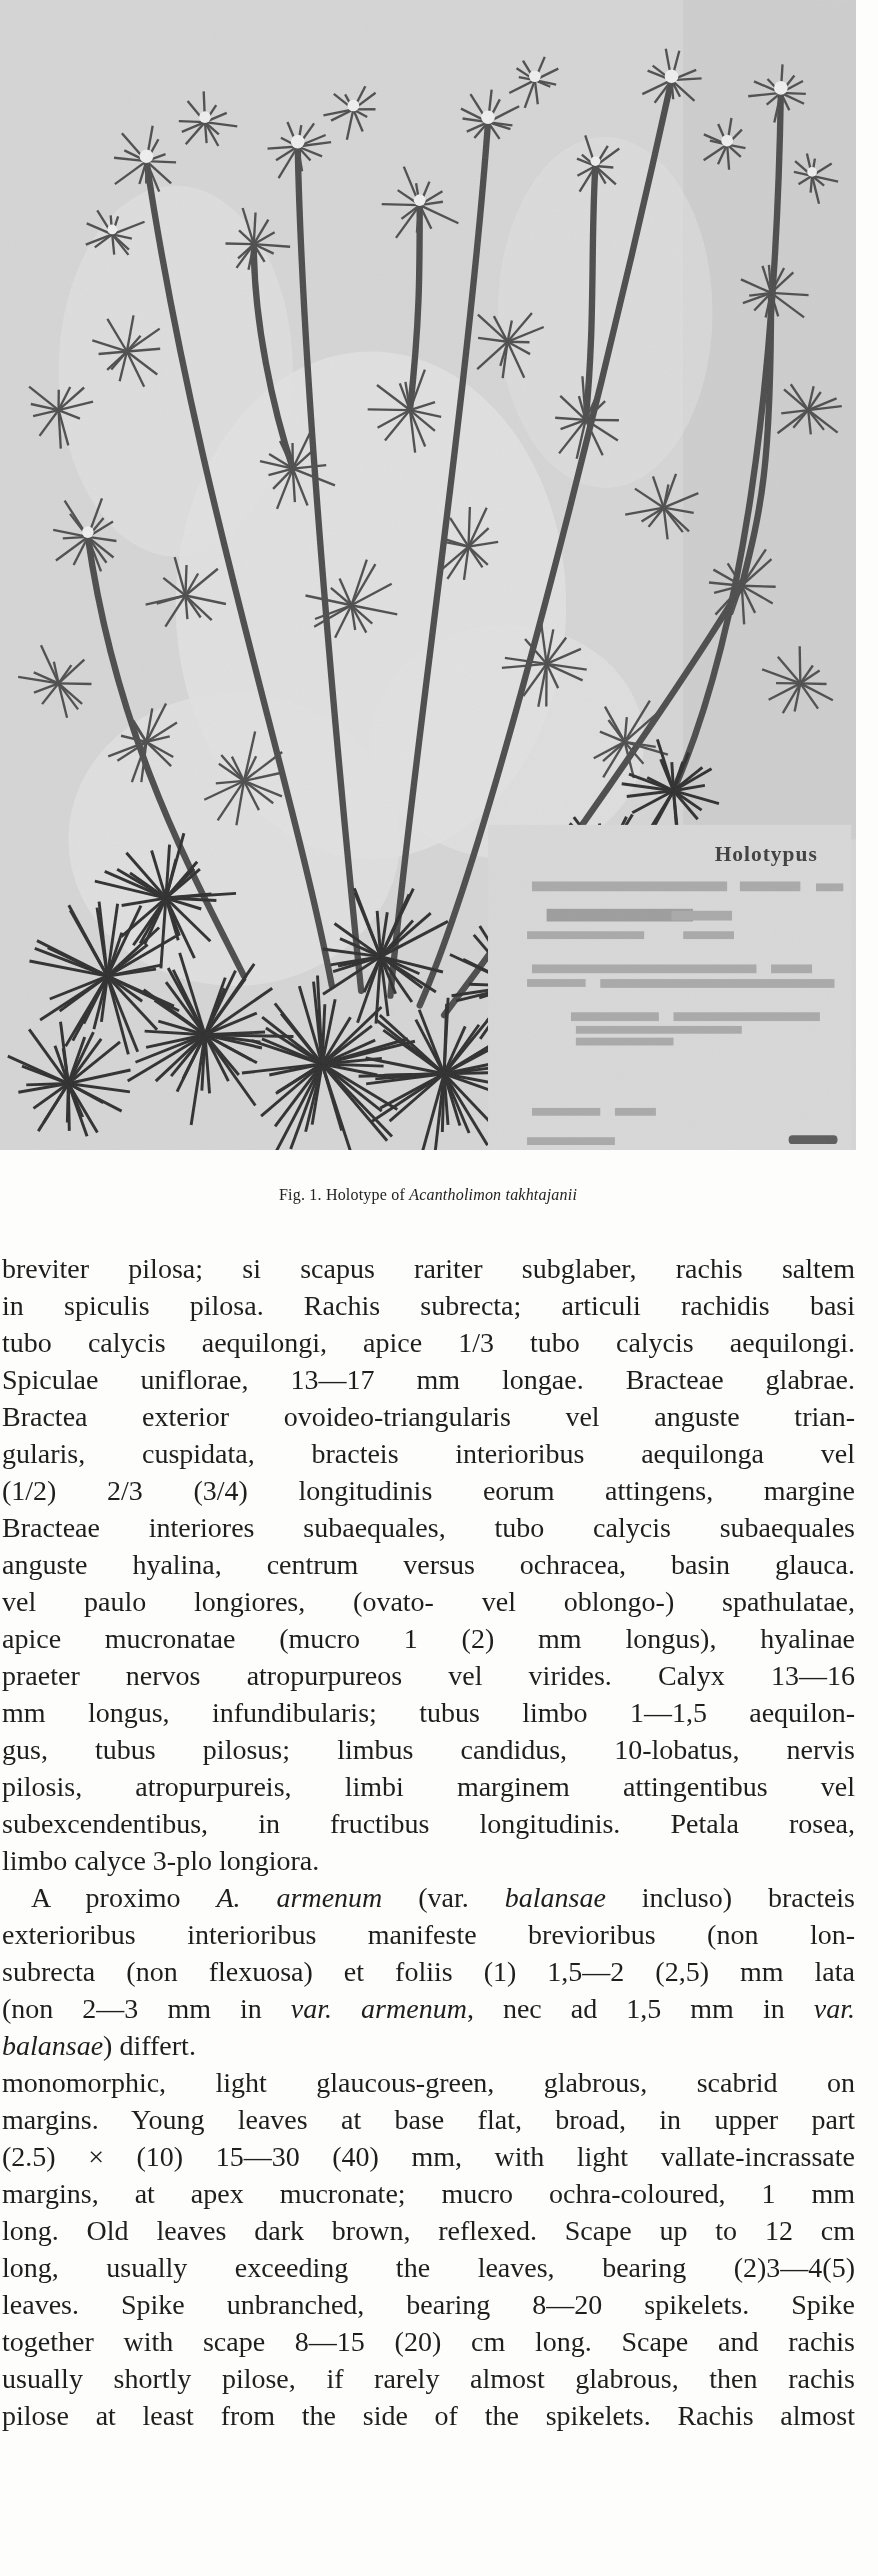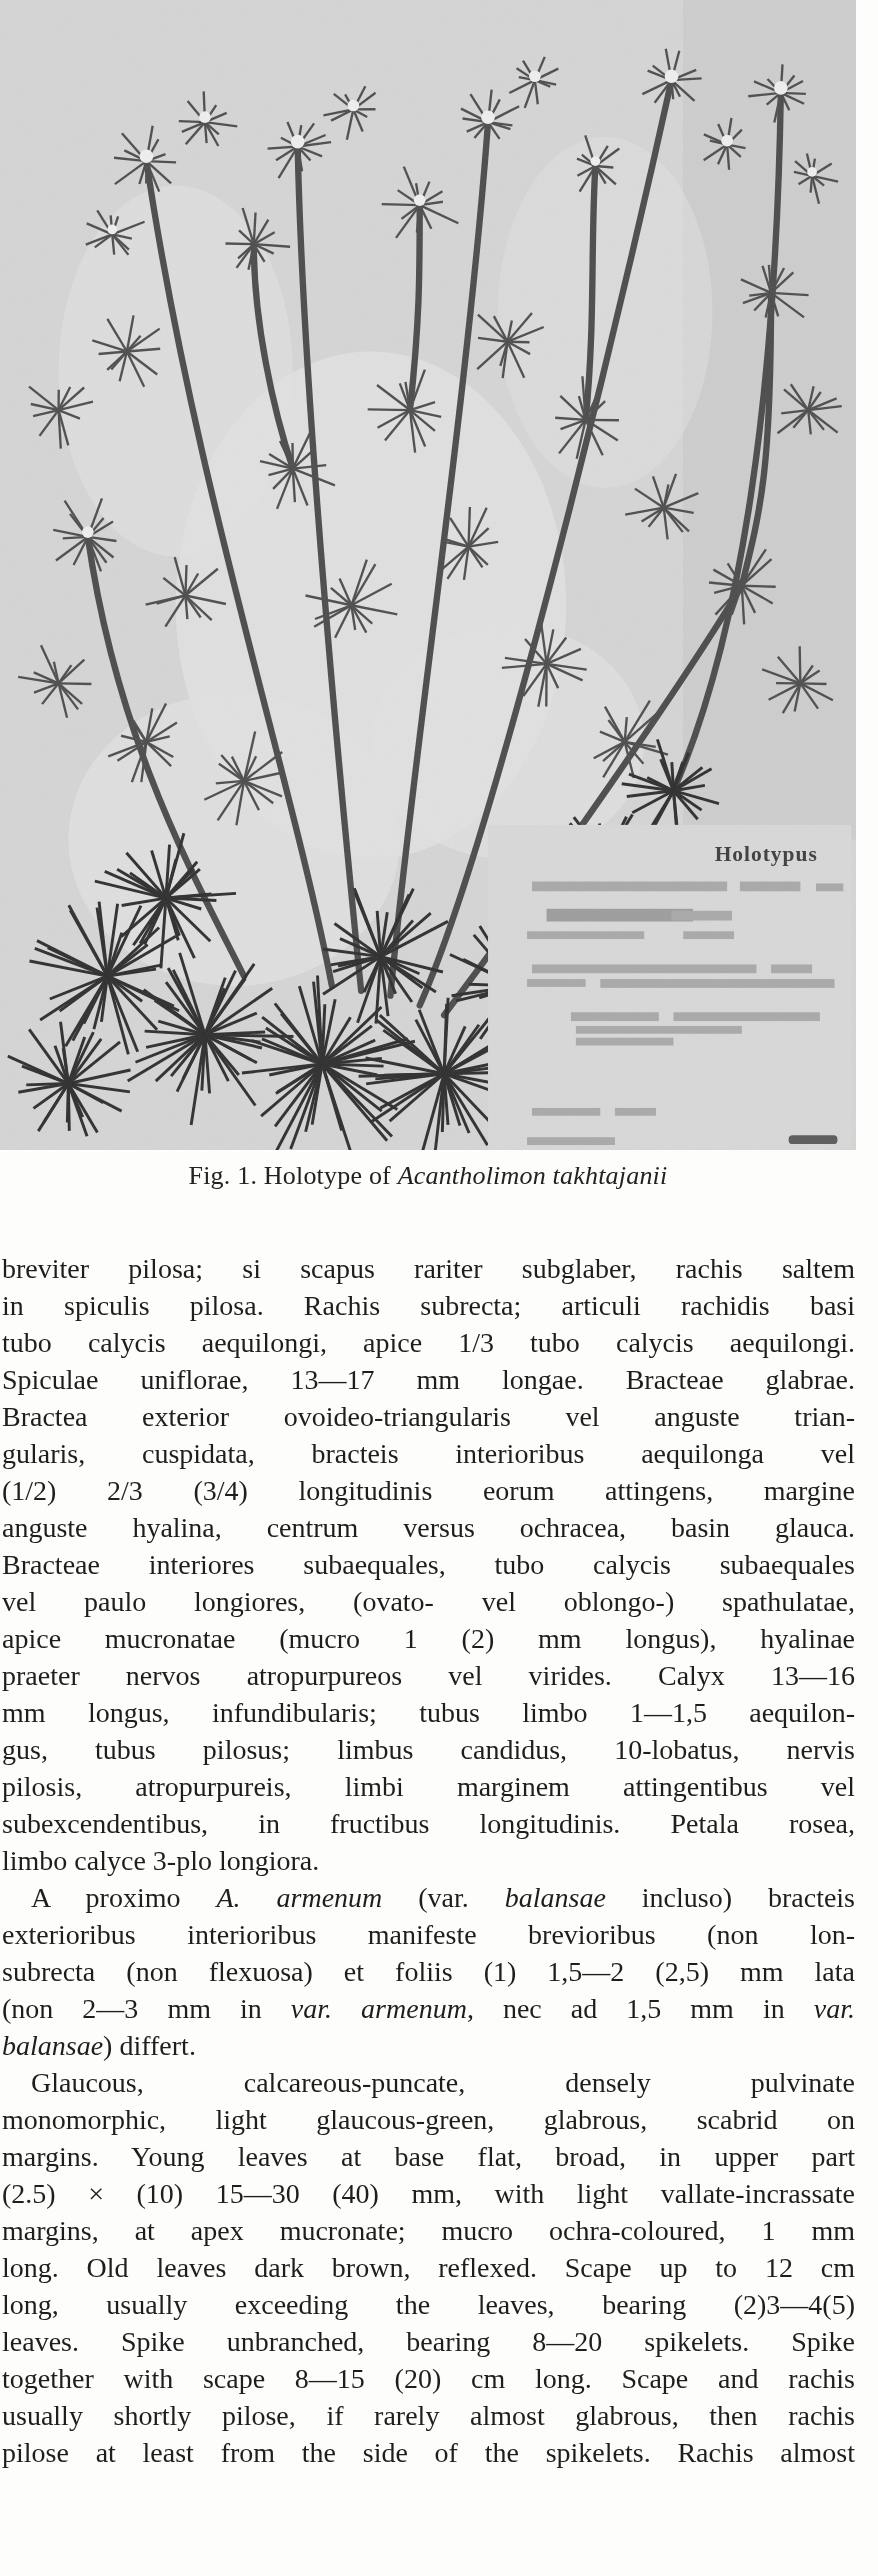--- a/index.html
+++ b/index.html
@@ -13,22 +13,22 @@
 
   
   .photo-wrap{
     position:absolute;left:0;top:0;width:856px;height:1150px;
     background:#d6d6d6;
   }
   .photo-wrap svg{display:block;width:856px;height:1150px;}
 
   
   .caption{
-    position:absolute;left:0;top:1161px;width:856px;
-    text-align:center;font-size:26px;color:#222;
+    position:absolute;left:0;top:1186px;width:856px;
+    text-align:center;font-size:16px;color:#222;
     letter-spacing:0.2px;white-space:nowrap;
   }
   .caption i{font-style:italic;}
 
   
   .article{
     position:absolute;left:2px;top:1250px;width:853px;
     font-size:28px;line-height:37px;color:#1e1e1e;
   }
   .tline{
@@ -893,36 +893,35 @@
   </div>
 
   <div class="article">
       <div class="tline"><span>breviter pilosa; si scapus rariter subglaber, rachis saltem</span></div>
       <div class="tline"><span>in spiculis pilosa. Rachis subrecta; articuli rachidis basi</span></div>
       <div class="tline"><span>tubo calycis aequilongi, apice 1/3 tubo calycis aequilongi.</span></div>
       <div class="tline"><span>Spiculae uniflorae, 13—17 mm longae. Bracteae glabrae.</span></div>
       <div class="tline"><span>Bractea exterior ovoideo-triangularis vel anguste trian-</span></div>
       <div class="tline"><span>gularis, cuspidata, bracteis interioribus aequilonga vel</span></div>
       <div class="tline"><span>(1/2) 2/3 (3/4) longitudinis eorum attingens, margine</span></div>
+      <div class="tline"><span>Bracteae interiores subaequales, tubo calycis subaequales</span></div>
       <div class="tline"><span>anguste hyalina, centrum versus ochracea, basin glauca.</span></div>
-      <div class="tline"><span>Bracteae interiores subaequales, tubo calycis subaequales</span></div>
       <div class="tline"><span>vel paulo longiores, (ovato- vel oblongo-) spathulatae,</span></div>
       <div class="tline"><span>apice mucronatae (mucro 1 (2) mm longus), hyalinae</span></div>
       <div class="tline"><span>praeter nervos atropurpureos vel virides. Calyx 13—16</span></div>
       <div class="tline"><span>mm longus, infundibularis; tubus limbo 1—1,5 aequilon-</span></div>
       <div class="tline"><span>gus, tubus pilosus; limbus candidus, 10-lobatus, nervis</span></div>
       <div class="tline"><span>pilosis, atropurpureis, limbi marginem attingentibus vel</span></div>
       <div class="tline"><span>subexcendentibus, in fructibus longitudinis. Petala rosea,</span></div>
       <div class="tline tlast"><span>limbo calyce 3-plo longiora.</span></div>
       <div class="tline tindent"><span>A proximo </span><i>A. armenum</i><span> (var. </span><i>balansae</i><span> incluso) bracteis</span></div>
       <div class="tline"><span>exterioribus interioribus manifeste brevioribus (non lon-</span></div>
       <div class="tline"><span>subrecta (non flexuosa) et foliis (1) 1,5—2 (2,5) mm lata</span></div>
       <div class="tline"><span>(non 2—3 mm in </span><i>var. armenum</i><span>, nec ad 1,5 mm in </span><i>var.</i></div>
       <div class="tline tlast"><i>balansae</i><span>) differt.</span></div>
-      <div class="tline tindent"><span>Glaucous, calcareous-puncate, densely pulvinate</span></div>
       <div class="tline"><span>monomorphic, light glaucous-green, glabrous, scabrid on</span></div>
       <div class="tline"><span>margins. Young leaves at base flat, broad, in upper part</span></div>
       <div class="tline"><span>(2.5) × (10) 15—30 (40) mm, with light vallate-incrassate</span></div>
       <div class="tline"><span>margins, at apex mucronate; mucro ochra-coloured, 1 mm</span></div>
       <div class="tline"><span>long. Old leaves dark brown, reflexed. Scape up to 12 cm</span></div>
       <div class="tline"><span>long, usually exceeding the leaves, bearing (2)3—4(5)</span></div>
       <div class="tline"><span>leaves. Spike unbranched, bearing 8—20 spikelets. Spike</span></div>
       <div class="tline"><span>together with scape 8—15 (20) cm long. Scape and rachis</span></div>
       <div class="tline"><span>usually shortly pilose, if rarely almost glabrous, then rachis</span></div>
       <div class="tline"><span>pilose at least from the side of the spikelets. Rachis almost</span></div>

